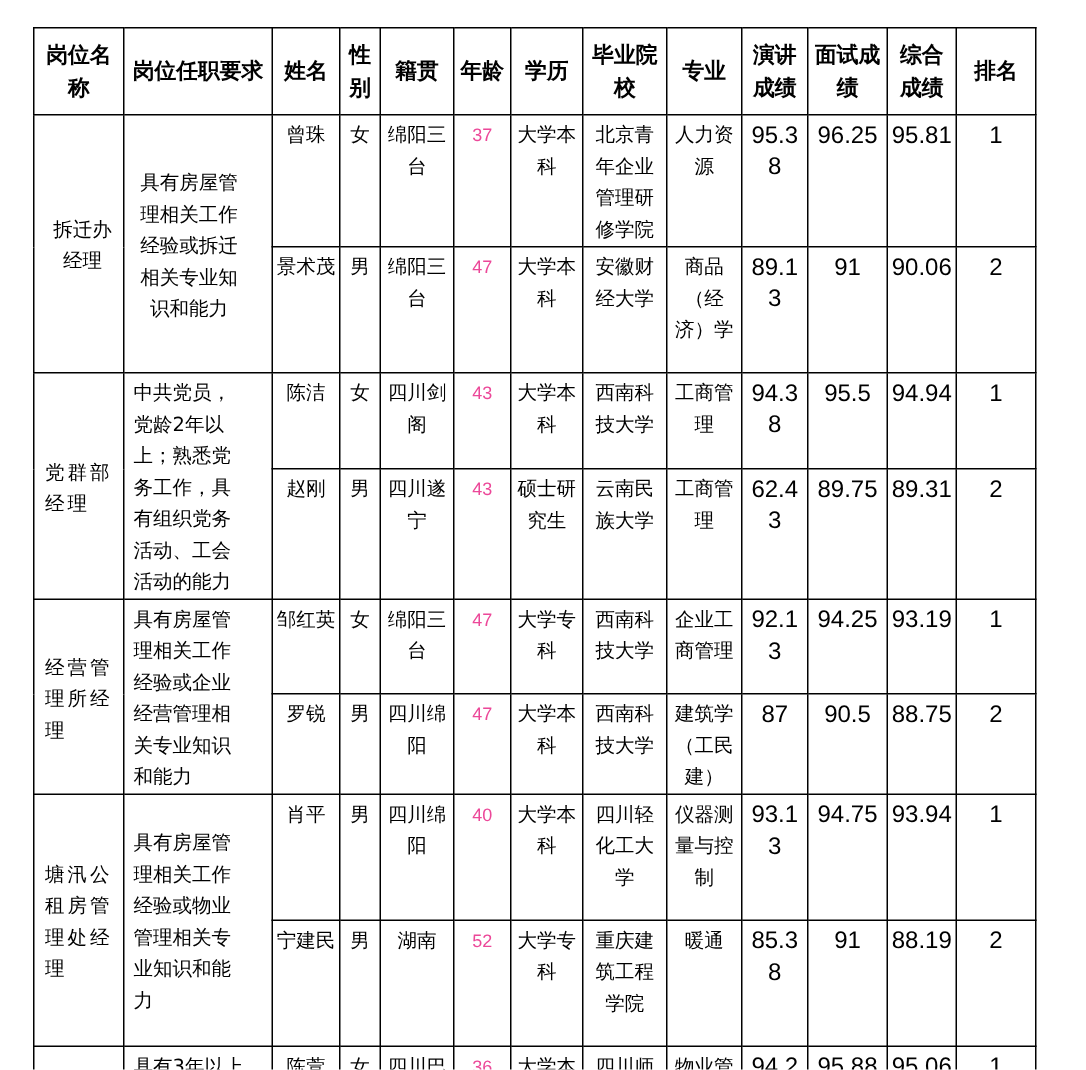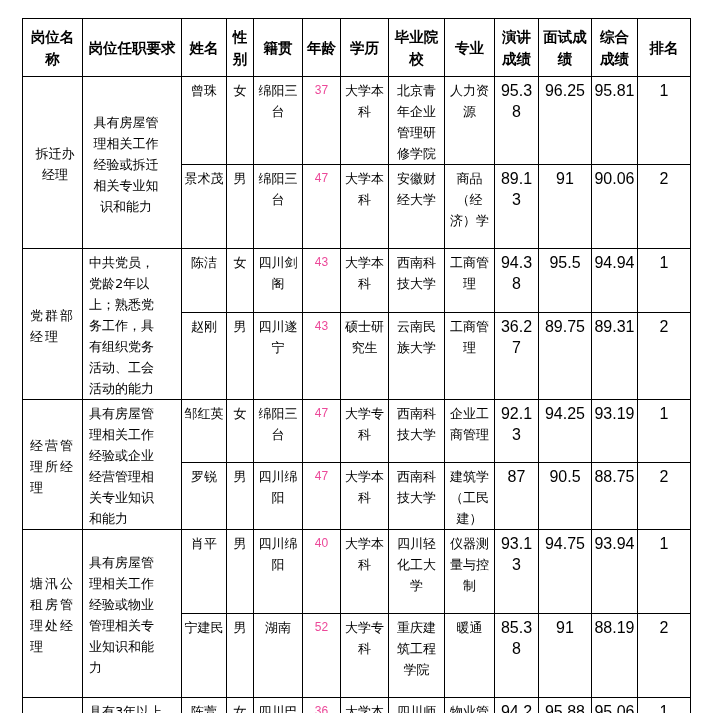--- a/index.html
+++ b/index.html
@@ -97,21 +97,21 @@
         <td class="num">1</td>
       </tr>
       <tr style="height: 62px;">
         <td>赵刚</td>
         <td>男</td>
         <td>四川遂宁</td>
         <td class="age">43</td>
         <td>硕士研究生</td>
         <td>云南民族大学</td>
         <td>工商管理</td>
-        <td class="num">36.27</td>
+        <td class="num">62.43</td>
         <td class="num">89.75</td>
         <td class="num">89.31</td>
         <td class="num">2</td>
       </tr>
       <tr style="height: 63px;">
         <td rowspan="2" class="pos">经营管理所经理</td>
         <td rowspan="2" class="req">具有房屋管理相关工作经验或企业经营管理相关专业知识和能力</td>
         <td>邹红英</td>
         <td>女</td>
         <td>绵阳三台</td>

